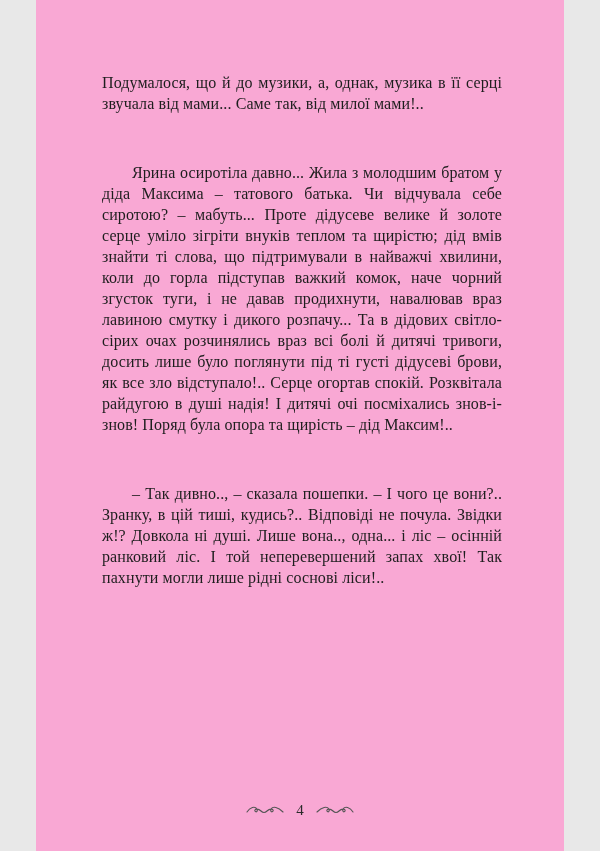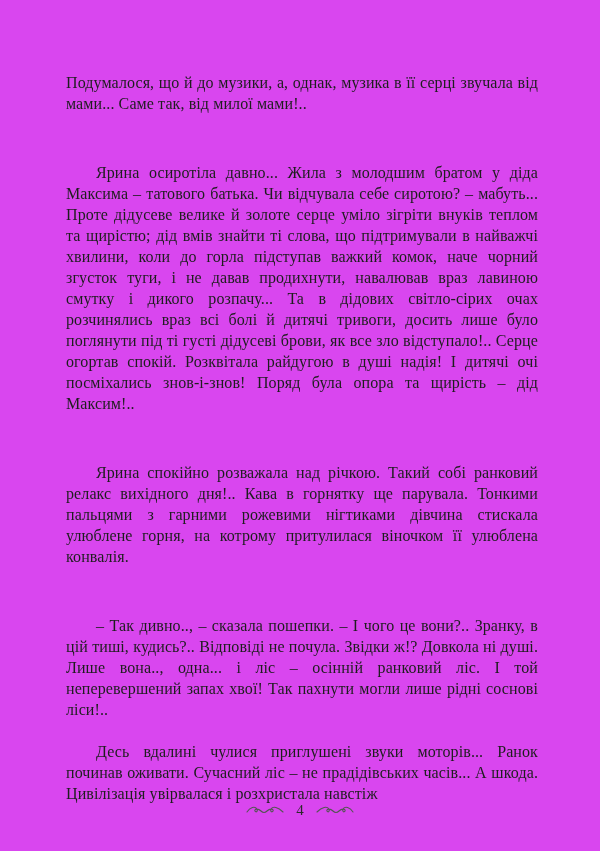--- a/index.html
+++ b/index.html
@@ -2,24 +2,24 @@
 <html lang="uk"><head>
 <meta charset="utf-8">
 <style>
   html, body {
     margin: 0;
     padding: 0;
     background: #e8e8e8;
   }
   .page {
     position: relative;
-    width: 600px;
+    width: 528px;
     height: 851px;
     margin: 0 auto;
-    background: #d946ef;
+    background: #f9a8d4;
     color: #1e1e1e;
     font-family: "Liberation Serif", "DejaVu Serif", serif;
     overflow: hidden;
   }
   .text-block {
     position: absolute;
     top: 72px;
     left: 66px;
     right: 62px;
     font-size: 16px;
@@ -62,23 +62,21 @@
 </style>
 </head>
 <body>
 
 <div class="page">
 
   <div class="text-block">
 
   <p class="">Подумалося, що й до музики, а, однак, музика в її серці звучала від мами... Саме так, від милої мами!..</p>
       <p class="indent">Ярина осиротіла давно... Жила з молодшим братом у діда Максима – татового батька. Чи відчувала себе сиротою? – мабуть... Проте дідусеве велике й золоте серце уміло зігріти внуків теплом та щирістю; дід вмів знайти ті слова, що підтримували в найважчі хвилини, коли до горла підступав важкий комок, наче чорний згусток туги, і не давав продихнути, навалював враз лавиною смутку і дикого розпачу... Та в дідових світло-сірих очах розчинялись враз всі болі й дитячі тривоги, досить лише було поглянути під ті густі дідусеві брови, як все зло відступало!.. Серце огортав спокій. Розквітала райдугою в душі надія! І дитячі очі посміхались знов-і-знов! Поряд була опора та щирість – дід Максим!..</p>
-      <p class="indent">Ярина спокійно розважала над річкою. Такий собі ранковий релакс вихідного дня!.. Кава в горнятку ще парувала. Тонкими пальцями з гарними рожевими нігтиками дівчина стискала улюблене горня, на котрому притулилася віночком її улюблена конвалія.</p>
       <p class="indent">– Так дивно.., – сказала пошепки. – І чого це вони?.. Зранку, в цій тиші, кудись?.. Відповіді не почула. Звідки ж!? Довкола ні душі. Лише вона.., одна... і ліс – осінній ранковий ліс. І той неперевершений запах хвої! Так пахнути могли лише рідні соснові ліси!..</p>
-      <p class="indent gap-before">Десь вдалині чулися приглушені звуки моторів... Ранок починав оживати. Сучасний ліс – не прадідівських часів... А шкода. Цивілізація увірвалася і розхристала навстіж</p>
     </div>
 
   <div class="footer">
     <span class="ornament">
       <svg width="38" height="10" viewBox="0 0 38 10" aria-hidden="true">
         <path d="M1 6 C4 1 9 0 11 3 C12 5 10 7 9 5 C8 3 12 2 15 5 C17 7 19 7 21 5 C24 2 28 3 27 5 C26 7 24 5 25 3 C27 0 32 1 37 6" fill="none" stroke="#555" stroke-width="1.1" stroke-linecap="round"></path>
       </svg>
     </span>
     <span class="page-number">4</span>
     <span class="ornament mirrored">

